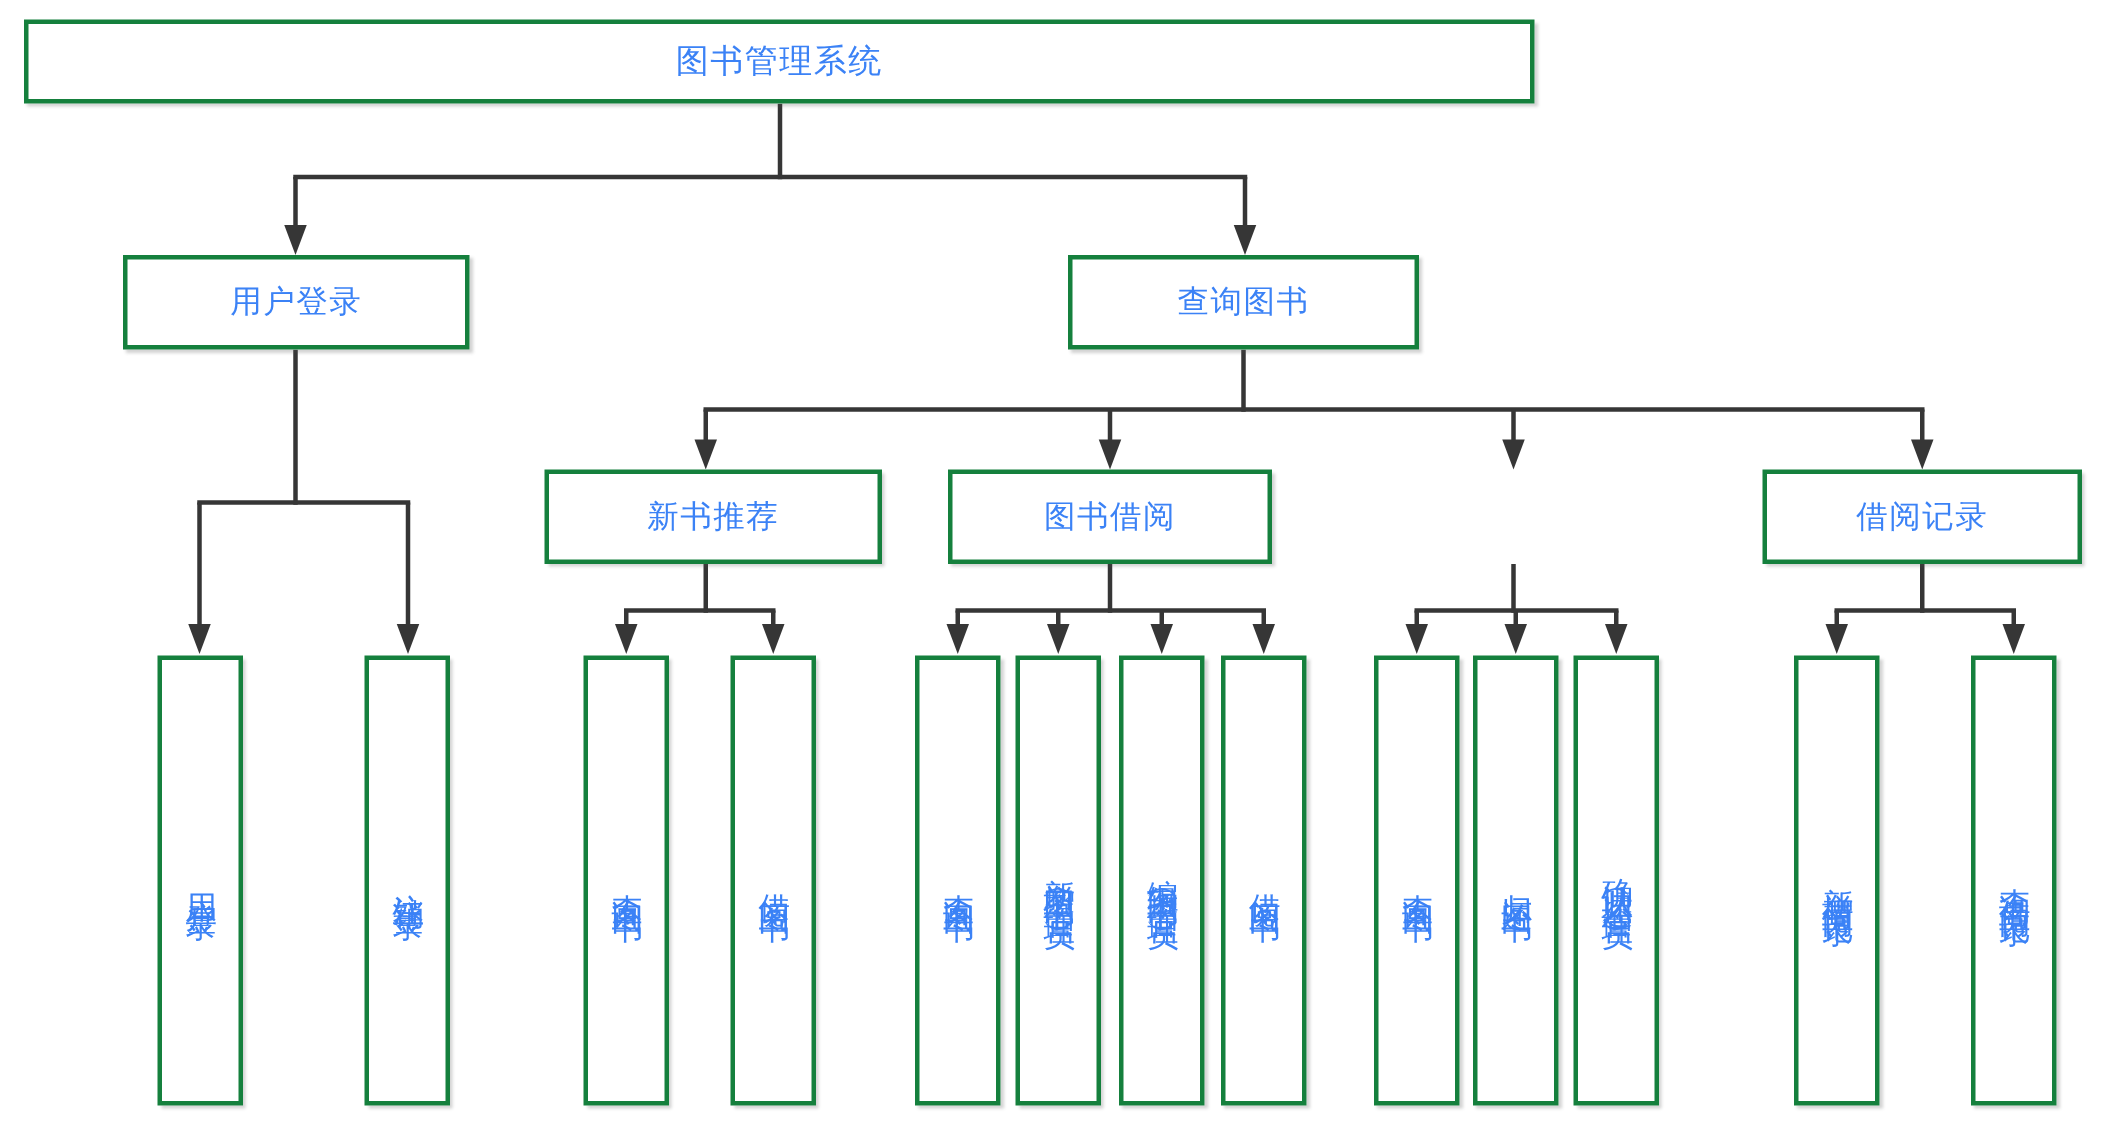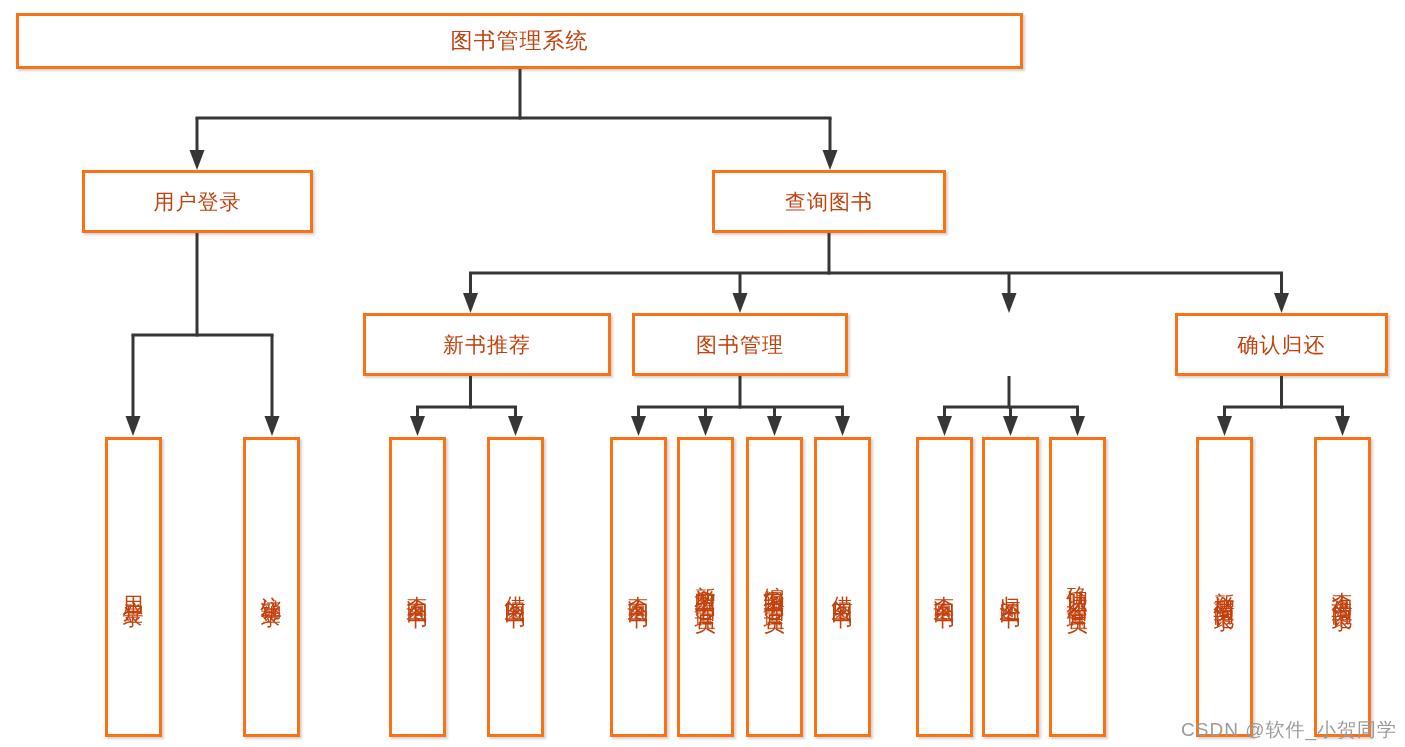--- a/index.html
+++ b/index.html
@@ -18,25 +18,25 @@
   #connectors {
     position: absolute;
     left: 0;
     top: 0;
     z-index: 1;
   }
   .box {
     position: absolute;
     box-sizing: border-box;
     background: #ffffff;
-    border: 3px solid #f97316;
+    border: 3px solid #15803d;
     display: flex;
     align-items: center;
     justify-content: center;
-    color: #c2410c;
+    color: #3b82f6;
     font-size: 21px;
     letter-spacing: 1px;
     z-index: 2;
     box-shadow: 2px 2px 2px rgba(80, 80, 80, 0.25);
     text-align: center;
     line-height: 1.2;
   }
   .vbox {
     writing-mode: vertical-rl;
     letter-spacing: 4px;
@@ -134,37 +134,36 @@
         <polygon points="1335,416 1350,416 1342.5,436" stroke="none"></polygon>
       </g>
     </g>
   </svg>
 
   <div class="box" style="left:16px; top:13px; width:1007px; height:56px; font-size:22px;">图书管理系统</div>
 
   <div class="box" style="left:82px; top:170px; width:231px; height:63px;">用户登录</div>
   <div class="box" style="left:712px; top:170px; width:234px; height:63px;">查询图书</div>
 
-  <div class="box" style="left:363px; top:313px; width:248px; height:63px;">新书推荐</div>
-  <div class="box" style="left:632px; top:313px; width:216px; height:63px;">图书管理</div>
-  <div class="box" style="left:1175px; top:313px; width:213px; height:63px;">确认归还</div>
+  <div class="box" style="left:363px; top:313px; width:225px; height:63px;">新书推荐</div>
+  <div class="box" style="left:632px; top:313px; width:216px; height:63px;">图书借阅</div>
+  <div class="box" style="left:1175px; top:313px; width:213px; height:63px;">借阅记录</div>
 
   <div class="box vbox" style="left:105px; top:437px; width:57px; height:300px;">用户登录</div>
   <div class="box vbox" style="left:243px; top:437px; width:57px; height:300px;">注销登录</div>
 
   <div class="box vbox" style="left:389px; top:437px; width:57px; height:300px;">查询图书</div>
   <div class="box vbox" style="left:487px; top:437px; width:57px; height:300px;">借阅图书</div>
 
   <div class="box vbox" style="left:610px; top:437px; width:57px; height:300px;">查询图书</div>
   <div class="box vbox" style="left:677px; top:437px; width:57px; height:300px;">新增图书（管理员）</div>
   <div class="box vbox" style="left:746px; top:437px; width:57px; height:300px;">编辑图书（管理员）</div>
   <div class="box vbox" style="left:814px; top:437px; width:57px; height:300px;">借阅图书</div>
 
   <div class="box vbox" style="left:916px; top:437px; width:57px; height:300px;">查询图书</div>
   <div class="box vbox" style="left:982px; top:437px; width:57px; height:300px;">归还图书</div>
   <div class="box vbox" style="left:1049px; top:437px; width:57px; height:300px;">确认归还（管理员）</div>
 
   <div class="box vbox" style="left:1196px; top:437px; width:57px; height:300px;">新增借阅记录</div>
   <div class="box vbox" style="left:1314px; top:437px; width:57px; height:300px;">查询借阅记录</div>
 
-  <div id="watermark">CSDN @软件_小贺同学</div>
 
 </div>
 
 </body></html>

